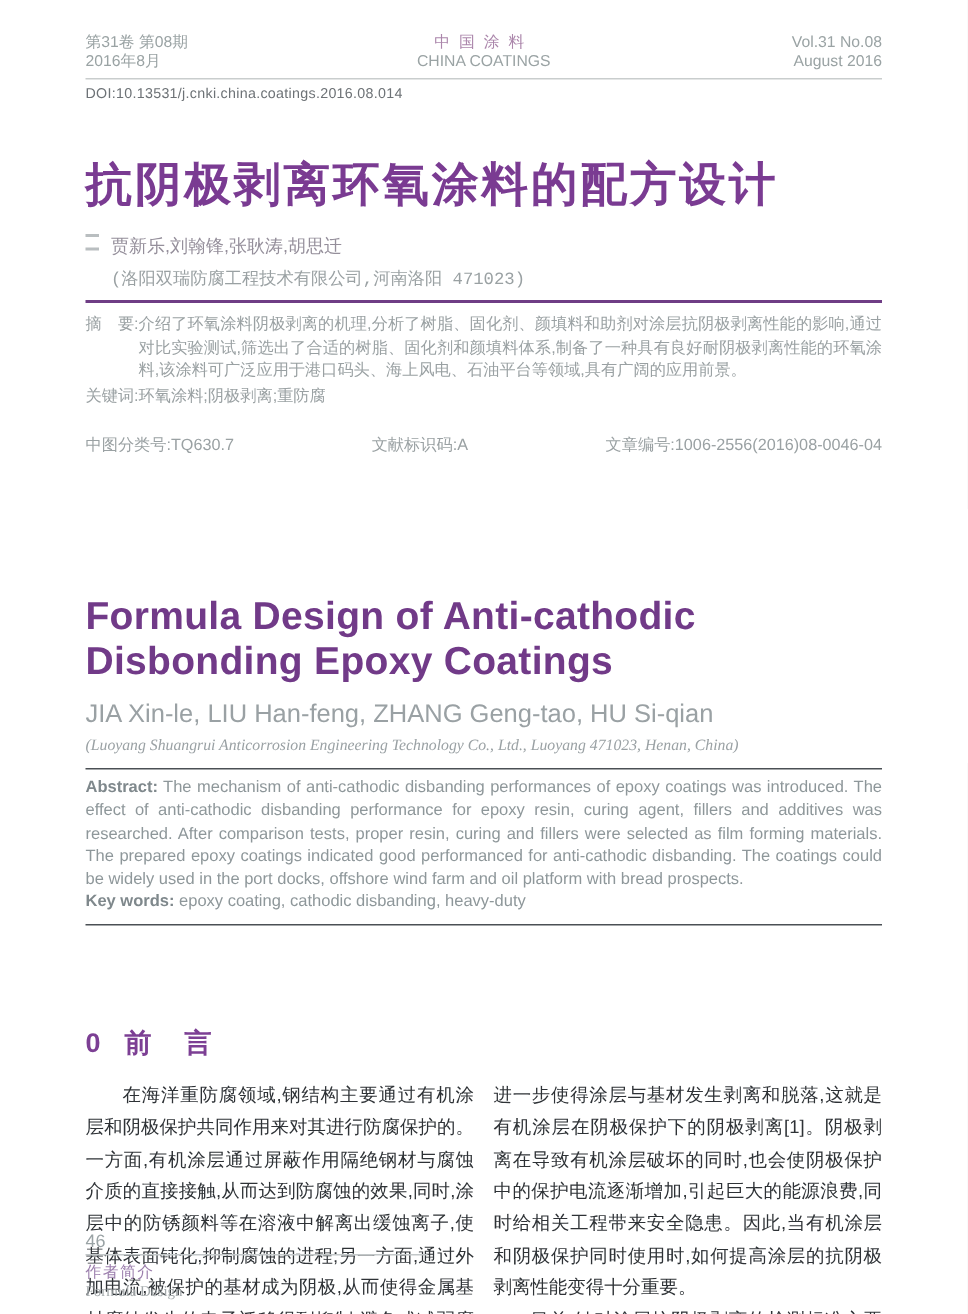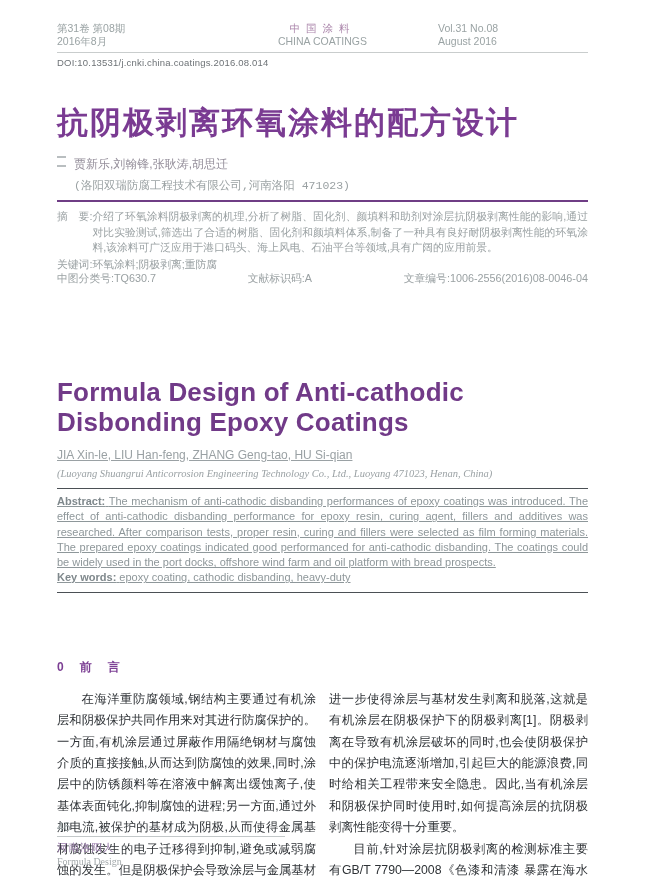--- a/index.html
+++ b/index.html
@@ -14,21 +14,21 @@
     width:645px;height:876px;
     background:#ffffff;
     box-sizing:border-box;
     padding:22px 57px 0 57px;
     overflow:hidden;
   }
   
   .jheader{display:flex;justify-content:space-between;align-items:flex-start;
     color:#9aa3a4;font-size:10.5px;line-height:13px;}
   .h-left,.h-right{width:150px;}
-  .h-right{}
+  .h-right{text-align:right;}
   .h-center{text-align:center;}
   .h-center .cn{color:#ab86ab;letter-spacing:6px;}
   .h-rule{border-top:1px solid #c9cdcd;margin-top:4px;}
   .doi{font-size:9.5px;color:#6d7276;margin-top:4px;letter-spacing:0.2px;}
   
   .title-cn{
     margin:36px 0 0 0;
     font-size:31px;font-weight:800;color:#7a3b92;
     letter-spacing:2px;line-height:1.2;
   }
@@ -37,43 +37,43 @@
   .author-marker{display:inline-block;width:9px;height:7px;
     border-top:2px solid #b9bec0;border-bottom:2px solid #b9bec0;
     margin-right:8px;}
   .affil-cn{margin-top:5px;color:#9aa1a3;font-size:11.5px;padding-left:17px;font-family:Liberation Mono, monospace;}
   .purple-rule{border-top:2px solid #6f3d85;margin-top:7px;}
   
   .abstract-cn{display:flex;margin-top:7px;color:#9aa1a3;
     font-size:10.8px;line-height:15.5px;text-align:justify;}
   .abs-label{flex:0 0 auto;white-space:pre;}
   .kw-cn{margin-top:1px;color:#9aa1a3;font-size:10.8px;line-height:15.5px;}
-  .clc-row{display:flex;justify-content:space-between;margin-top:0;
+  .clc-row{display:flex;justify-content:space-between;margin-top:18px;
     color:#9aa1a3;font-size:10.8px;align-items:flex-end;}
   
   .title-en{
     margin:92px 0 0 0;
     font-size:26px;font-weight:800;color:#713a88;line-height:1.15;
     letter-spacing:0.2px;
   }
-  .authors-en{margin-top:10px;color:#9aa1a4;font-size:12px;text-decoration:underline;}
+  .authors-en{margin-top:10px;color:#9aa1a4;font-size:17px;}
   .affil-en{margin-top:6px;color:#9aa1a4;font-size:10.5px;font-style:italic;
     font-family:"Liberation Serif","DejaVu Serif",serif;}
   .abstract-en-box{
     margin-top:9px;
     border-top:1.5px solid #4b5055;border-bottom:1.5px solid #4b5055;
     padding:5px 0 6px 0;
-    color:#8e979a;font-size:11px;line-height:15.3px;text-align:justify;text-decoration:underline;
+    color:#8e979a;font-size:11px;line-height:15.3px;text-align:justify;
   }
   .abstract-en-box p{margin:0;}
   .abstract-en-box .lbl{font-weight:bold;color:#7f888c;}
   
   .section-head{
     margin:66px 0 0 0;
-    color:#7c3f94;font-size:12px;font-weight:bold;letter-spacing:2px;
+    color:#7c3f94;font-size:18px;font-weight:bold;letter-spacing:2px;
   }
   .section-head .num{margin-right:14px;}
   .columns{display:flex;margin-top:13px;gap:13px;}
   .col{width:259px;color:#2e3236;font-size:12.3px;line-height:21.4px;
     text-align:justify;}
   .col p{margin:0;}
   .col p.indent{text-indent:2em;}
   
   .footnote{position:absolute;left:57px;top:786px;width:420px;
     color:#9aa1a3;font-size:9.8px;line-height:14px;}
@@ -149,17 +149,17 @@
     <div class="col">
       <p>进一步使得涂层与基材发生剥离和脱落,这就是有机涂层在阴极保护下的阴极剥离[1]。阴极剥离在导致有机涂层破坏的同时,也会使阴极保护中的保护电流逐渐增加,引起巨大的能源浪费,同时给相关工程带来安全隐患。因此,当有机涂层和阴极保护同时使用时,如何提高涂层的抗阴极剥离性能变得十分重要。</p>
       <p class="indent">目前,针对涂层抗阴极剥离的检测标准主要有GB/T 7790—2008《色漆和清漆  暴露在海水中的涂层耐阴极剥离性能的测试》、GB/T 7788—2007《船舶</p>
     </div>
   </div>
 
 
   <div class="pfooter">
     <div class="pageno">46</div>
     <div class="footer-rule"></div>
-    <div class="col-cn">河南洛阳人</div>
+    <div class="col-cn">作者简介</div>
     <div class="col-en">Formula Design</div>
   </div>
 
 </div>
 
 </body></html>

